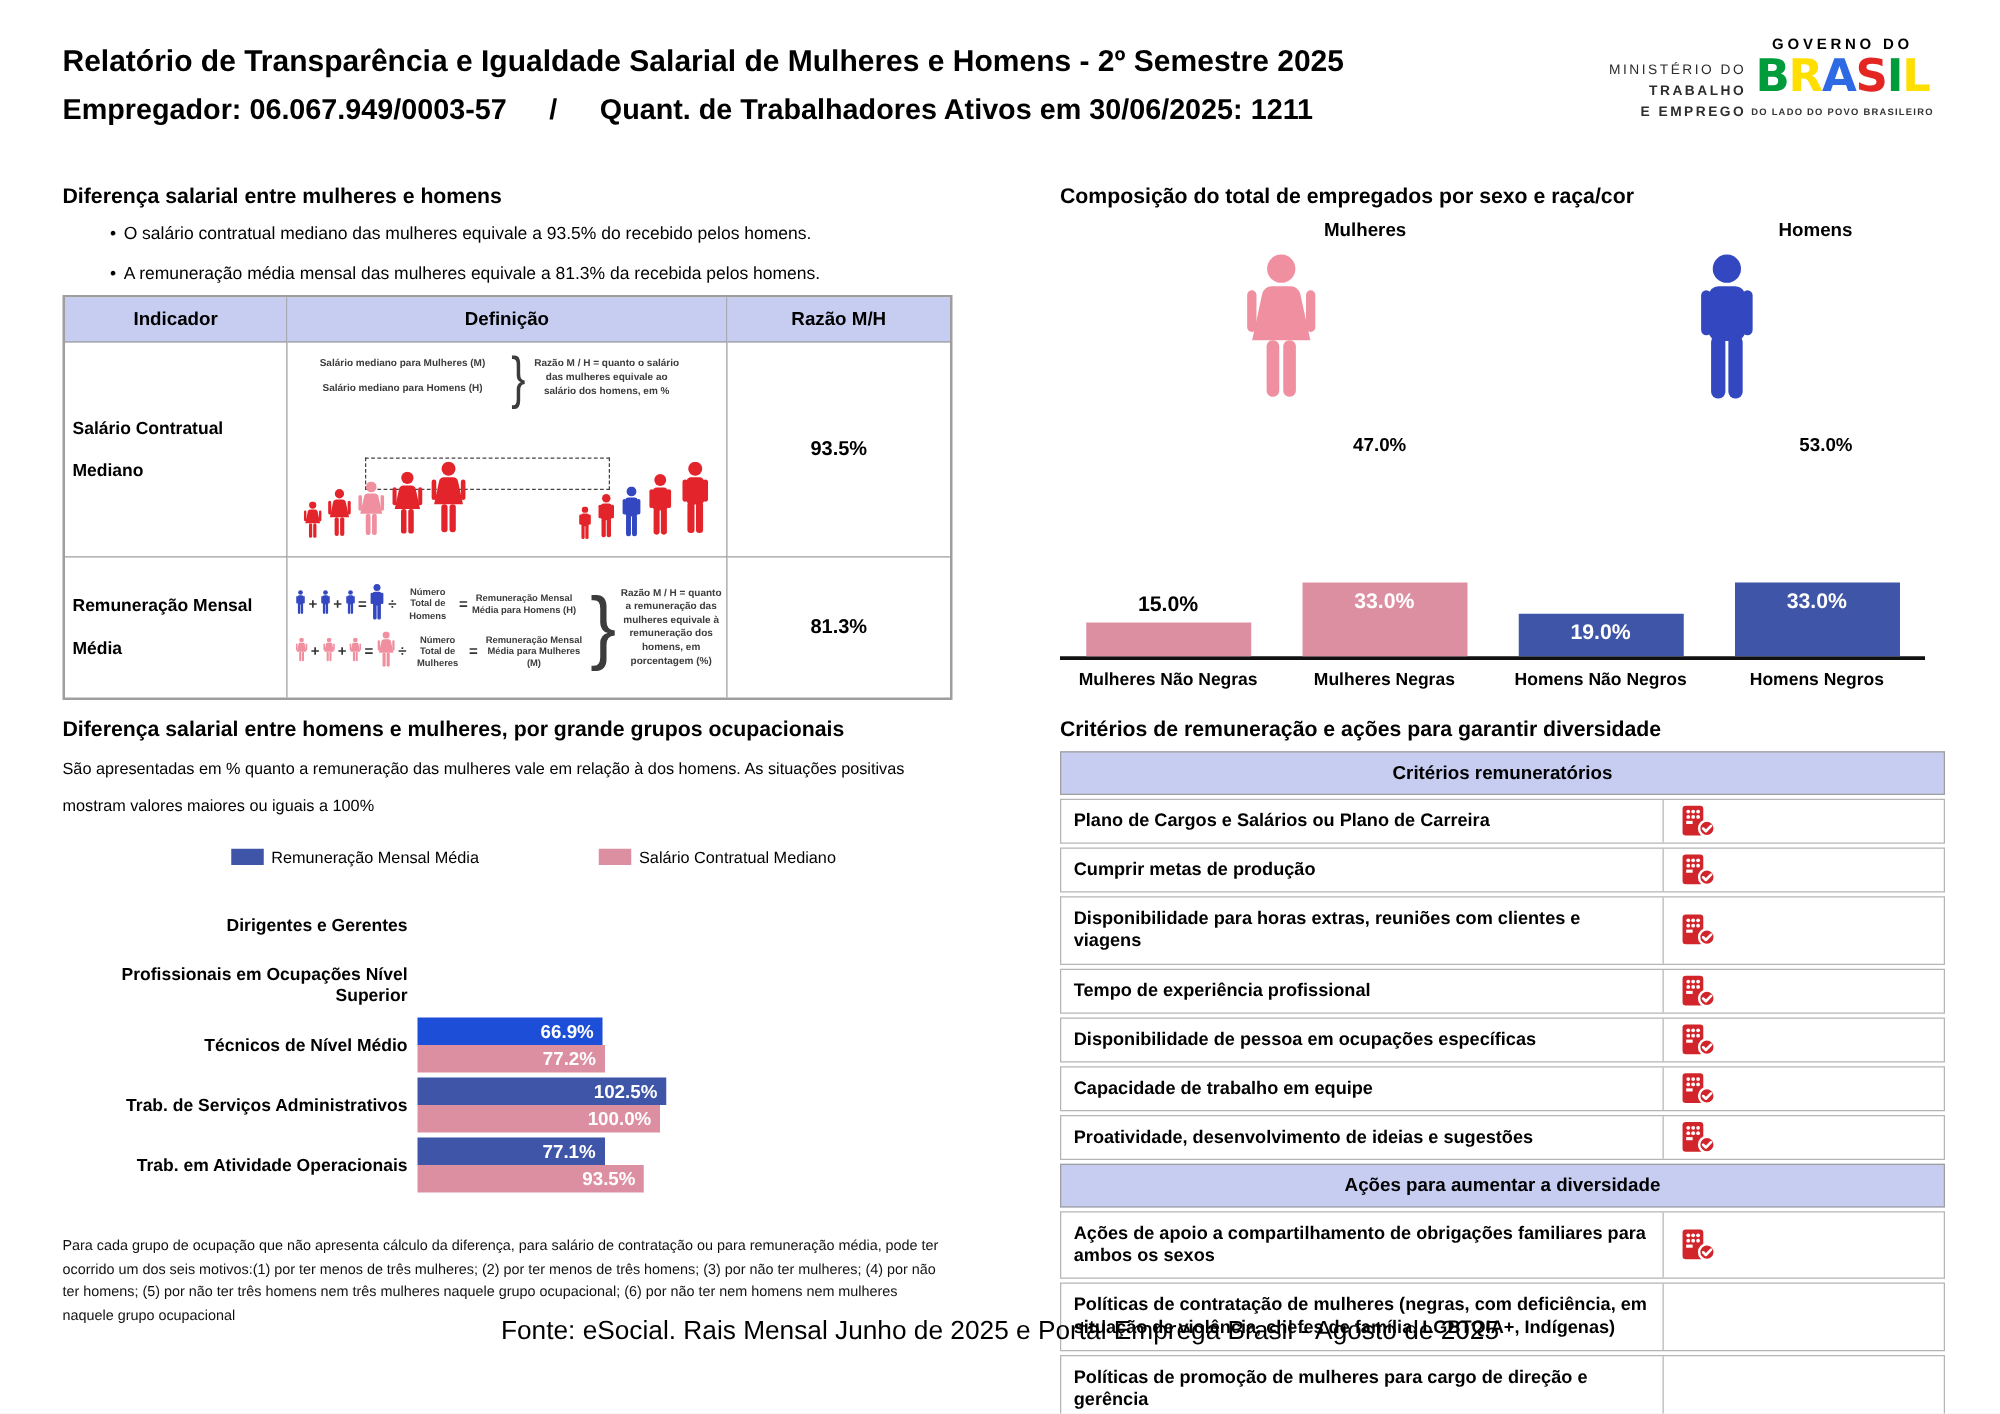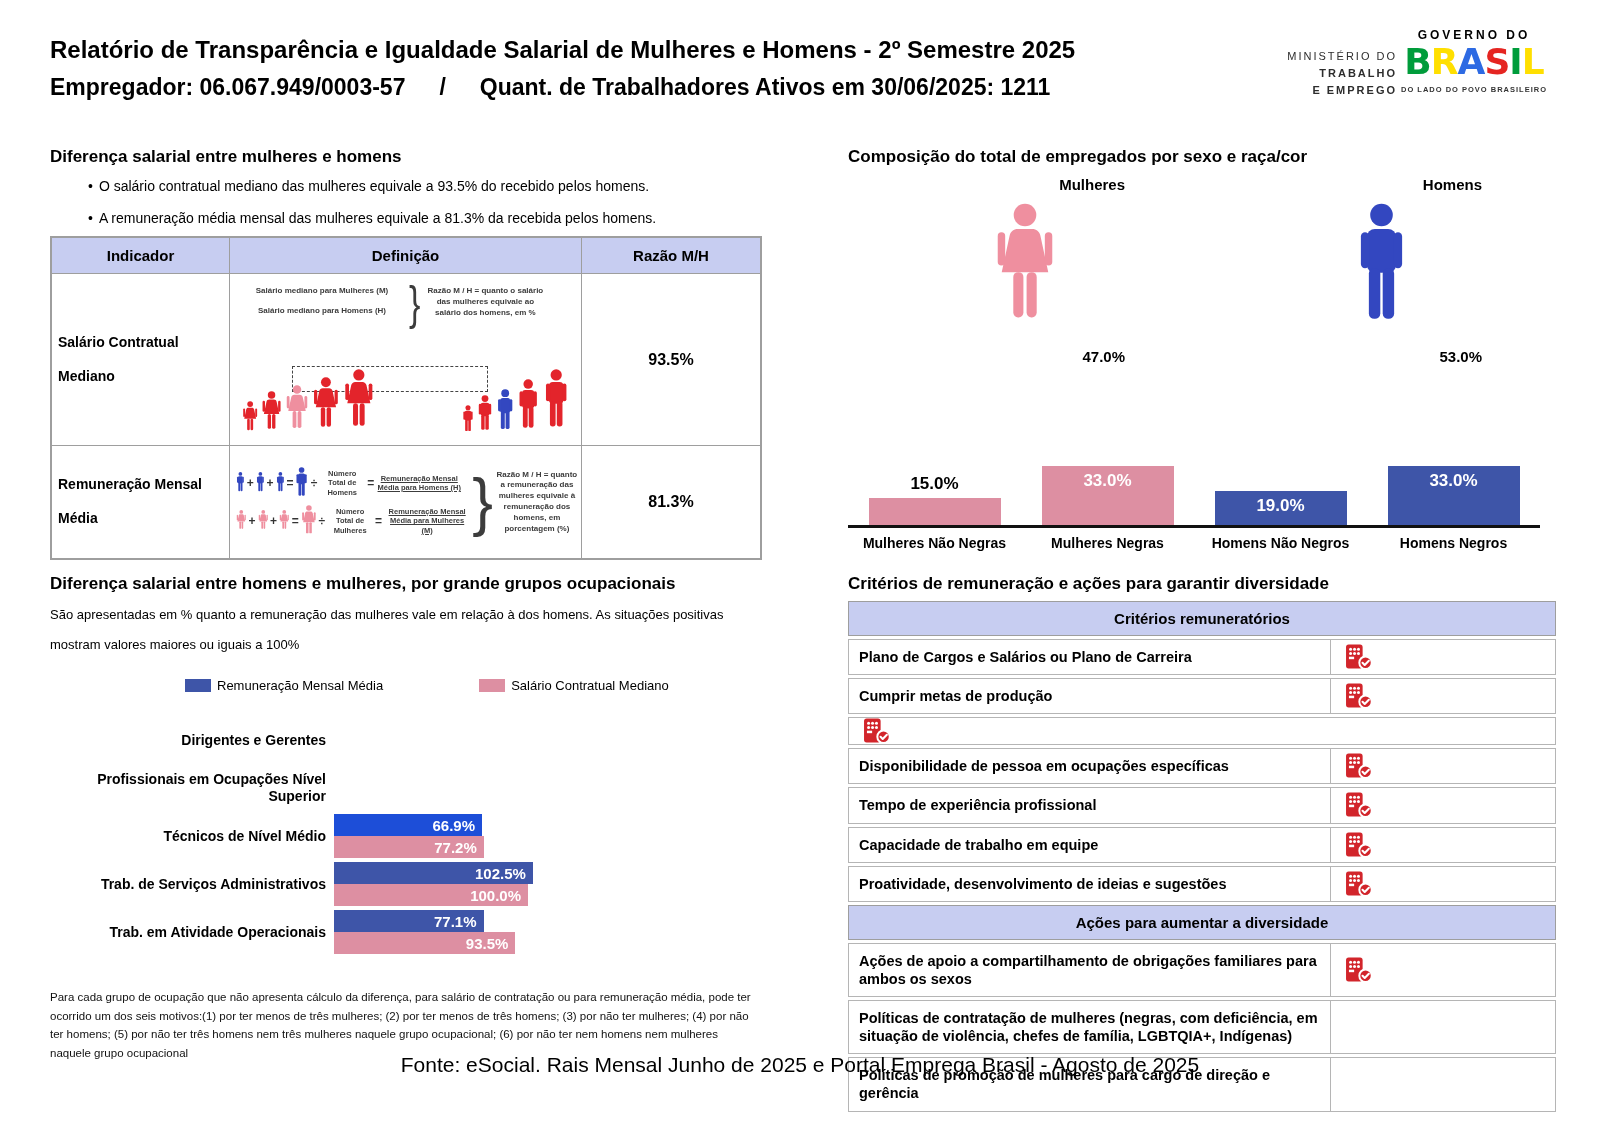--- a/index.html
+++ b/index.html
@@ -53,21 +53,21 @@
   .d1-people{position:absolute;bottom:10px;display:flex;align-items:flex-end;gap:3px;}
   .d1-women{left:12px;} .d1-men{right:12px;}
   .d1-dash{position:absolute;left:62px;top:92px;width:196px;height:26px;border:1.5px dashed #444;}
 
   
   .d2{display:flex;align-items:center;height:100%;padding:4px 2px 4px 6px;}
   .d2-left{flex:1;}
   .d2-row{display:flex;align-items:center;gap:2px;margin:5px 0;}
   .op{font-size:12px;font-weight:bold;color:#333;}
   .d2-txt{font-size:7.5px;font-weight:bold;color:#3c3c3c;text-align:center;line-height:1.25;}
-  .d2-txt.w44{width:46px;} .d2-txt.w84{width:86px;text-decoration:underline;}
+  .d2-txt.w44{width:46px;} .d2-txt.w84{width:86px;}
   .d2 .brace{font-size:62px;transform:scaleY(1.05);margin:0 2px;}
   .d2-expl{width:102px;font-size:8px;font-weight:bold;color:#3c3c3c;text-align:center;line-height:1.35;}
 
   .fig{display:block;}
 
   
   .comp-person{position:absolute;width:200px;text-align:right;top:176px;}
   .comp-person .plabel{font-size:15px;font-weight:bold;}
   .comp-person .psvg{margin-top:10px;}
   .comp-person .ppct{font-size:15px;font-weight:bold;margin-top:12px;}
@@ -389,54 +389,55 @@
     <circle cx="5.4" cy="9.2" r="1.45" fill="#fff"></circle>
             <circle cx="9.2" cy="9.2" r="1.45" fill="#fff"></circle>
             <circle cx="13" cy="9.2" r="1.45" fill="#fff"></circle>
     <rect x="3.8" y="12.2" width="5" height="2.4" fill="#fff"></rect>
     <circle cx="19.8" cy="18" r="6" fill="#d2252b" stroke="#fff" stroke-width="1.9"></circle>
     <path d="M16.9 18.1 l2.1 2.1 4-4.1" stroke="#fff" stroke-width="2" fill="none" stroke-linecap="round" stroke-linejoin="round"></path>
   </svg>
         </div>
       </div>
       <div class="crit-row">
+        <div class="crit-text">Disponibilidade para horas extras, reuniões com clientes e viagens</div>
+        <div class="crit-icon">
+          <svg width="28" height="26" viewBox="0 0 27 25">
+    <rect x="1" y="0.5" width="16" height="23" rx="2.5" fill="#d2252b"></rect>
+    <circle cx="5.4" cy="5" r="1.45" fill="#fff"></circle>
+            <circle cx="9.2" cy="5" r="1.45" fill="#fff"></circle>
+            <circle cx="13" cy="5" r="1.45" fill="#fff"></circle>
+    <circle cx="5.4" cy="9.2" r="1.45" fill="#fff"></circle>
+            <circle cx="9.2" cy="9.2" r="1.45" fill="#fff"></circle>
+            <circle cx="13" cy="9.2" r="1.45" fill="#fff"></circle>
+    <rect x="3.8" y="12.2" width="5" height="2.4" fill="#fff"></rect>
+    <circle cx="19.8" cy="18" r="6" fill="#d2252b" stroke="#fff" stroke-width="1.9"></circle>
+    <path d="M16.9 18.1 l2.1 2.1 4-4.1" stroke="#fff" stroke-width="2" fill="none" stroke-linecap="round" stroke-linejoin="round"></path>
+  </svg>
+        </div>
+      </div>
+      <div class="crit-row">
+        <div class="crit-text">Tempo de experiência profissional</div>
         <div class="crit-icon">
           <svg width="28" height="26" viewBox="0 0 27 25">
     <rect x="1" y="0.5" width="16" height="23" rx="2.5" fill="#d2252b"></rect>
     <circle cx="5.4" cy="5" r="1.45" fill="#fff"></circle>
             <circle cx="9.2" cy="5" r="1.45" fill="#fff"></circle>
             <circle cx="13" cy="5" r="1.45" fill="#fff"></circle>
     <circle cx="5.4" cy="9.2" r="1.45" fill="#fff"></circle>
             <circle cx="9.2" cy="9.2" r="1.45" fill="#fff"></circle>
             <circle cx="13" cy="9.2" r="1.45" fill="#fff"></circle>
     <rect x="3.8" y="12.2" width="5" height="2.4" fill="#fff"></rect>
     <circle cx="19.8" cy="18" r="6" fill="#d2252b" stroke="#fff" stroke-width="1.9"></circle>
     <path d="M16.9 18.1 l2.1 2.1 4-4.1" stroke="#fff" stroke-width="2" fill="none" stroke-linecap="round" stroke-linejoin="round"></path>
   </svg>
         </div>
       </div>
       <div class="crit-row">
         <div class="crit-text">Disponibilidade de pessoa em ocupações específicas</div>
-        <div class="crit-icon">
-          <svg width="28" height="26" viewBox="0 0 27 25">
-    <rect x="1" y="0.5" width="16" height="23" rx="2.5" fill="#d2252b"></rect>
-    <circle cx="5.4" cy="5" r="1.45" fill="#fff"></circle>
-            <circle cx="9.2" cy="5" r="1.45" fill="#fff"></circle>
-            <circle cx="13" cy="5" r="1.45" fill="#fff"></circle>
-    <circle cx="5.4" cy="9.2" r="1.45" fill="#fff"></circle>
-            <circle cx="9.2" cy="9.2" r="1.45" fill="#fff"></circle>
-            <circle cx="13" cy="9.2" r="1.45" fill="#fff"></circle>
-    <rect x="3.8" y="12.2" width="5" height="2.4" fill="#fff"></rect>
-    <circle cx="19.8" cy="18" r="6" fill="#d2252b" stroke="#fff" stroke-width="1.9"></circle>
-    <path d="M16.9 18.1 l2.1 2.1 4-4.1" stroke="#fff" stroke-width="2" fill="none" stroke-linecap="round" stroke-linejoin="round"></path>
-  </svg>
-        </div>
-      </div>
-      <div class="crit-row">
-        <div class="crit-text">Tempo de experiência profissional</div>
         <div class="crit-icon">
           <svg width="28" height="26" viewBox="0 0 27 25">
     <rect x="1" y="0.5" width="16" height="23" rx="2.5" fill="#d2252b"></rect>
     <circle cx="5.4" cy="5" r="1.45" fill="#fff"></circle>
             <circle cx="9.2" cy="5" r="1.45" fill="#fff"></circle>
             <circle cx="13" cy="5" r="1.45" fill="#fff"></circle>
     <circle cx="5.4" cy="9.2" r="1.45" fill="#fff"></circle>
             <circle cx="9.2" cy="9.2" r="1.45" fill="#fff"></circle>
             <circle cx="13" cy="9.2" r="1.45" fill="#fff"></circle>
     <rect x="3.8" y="12.2" width="5" height="2.4" fill="#fff"></rect>

